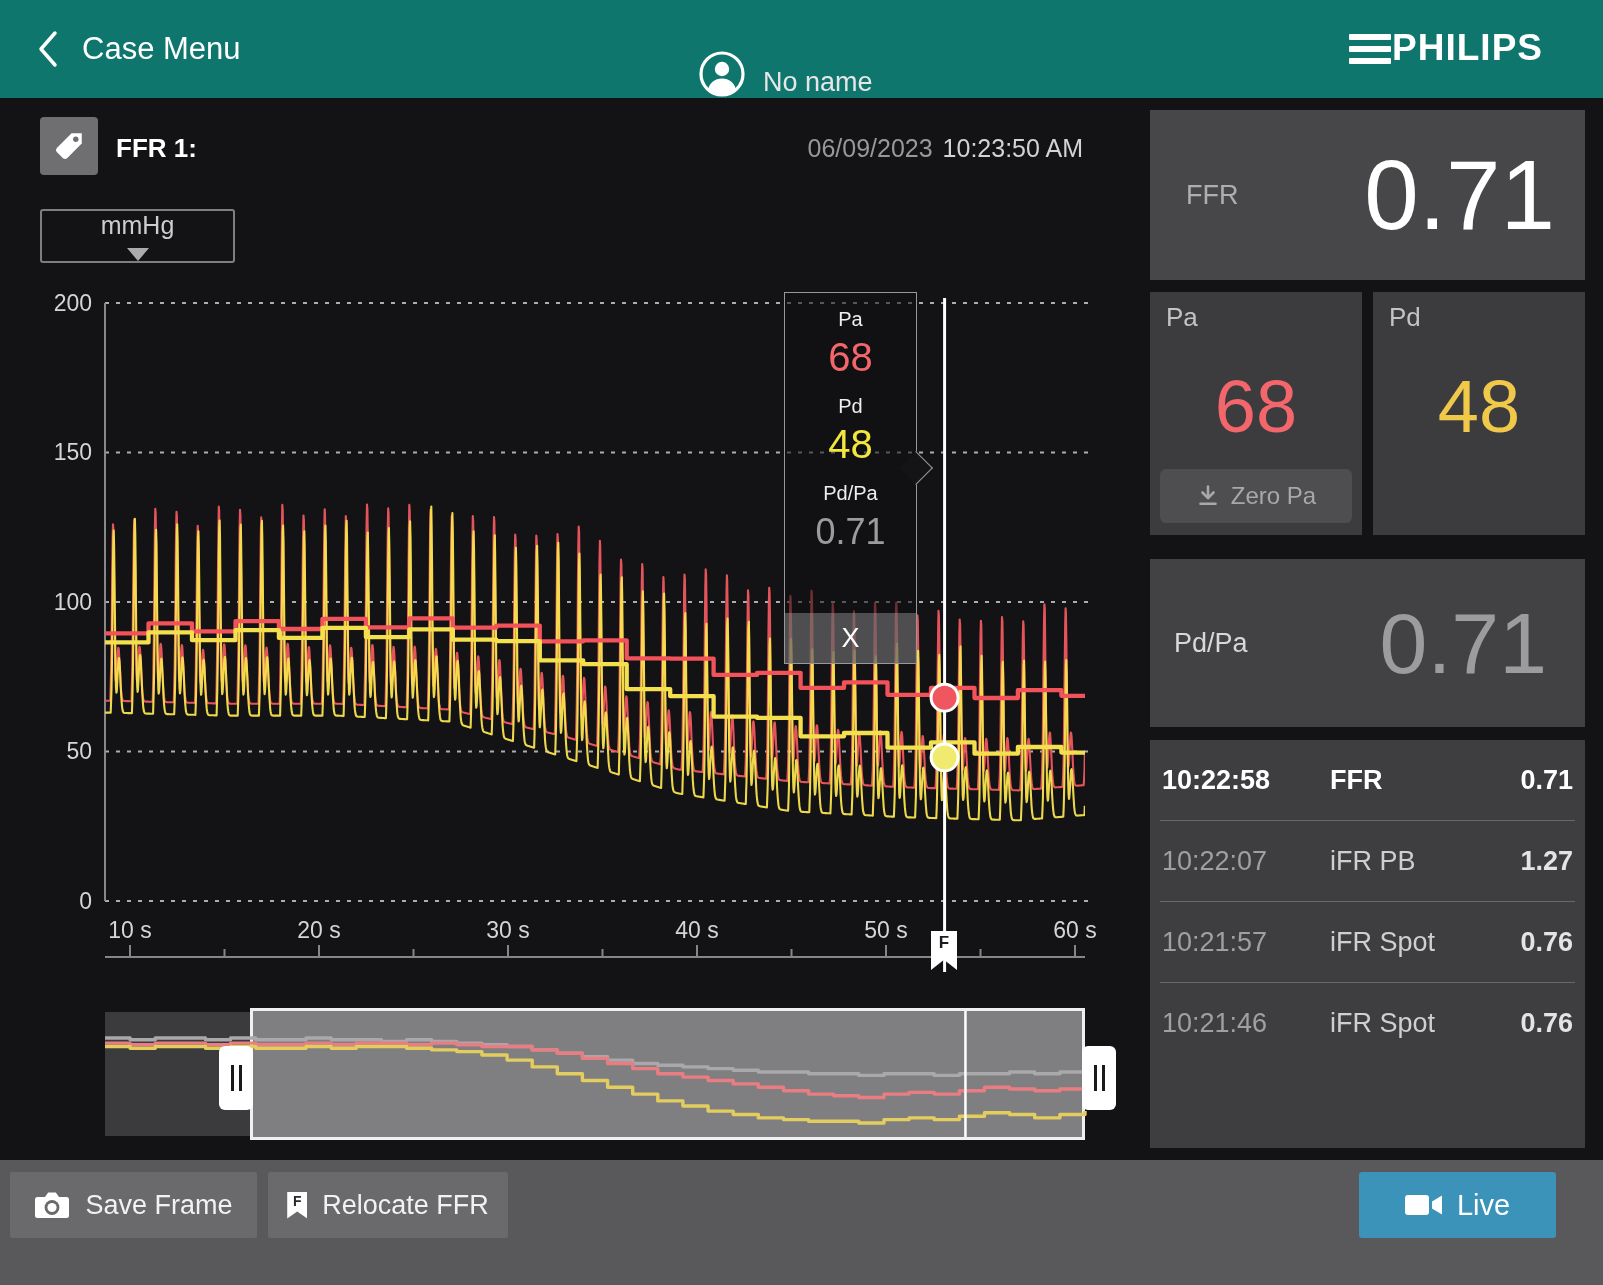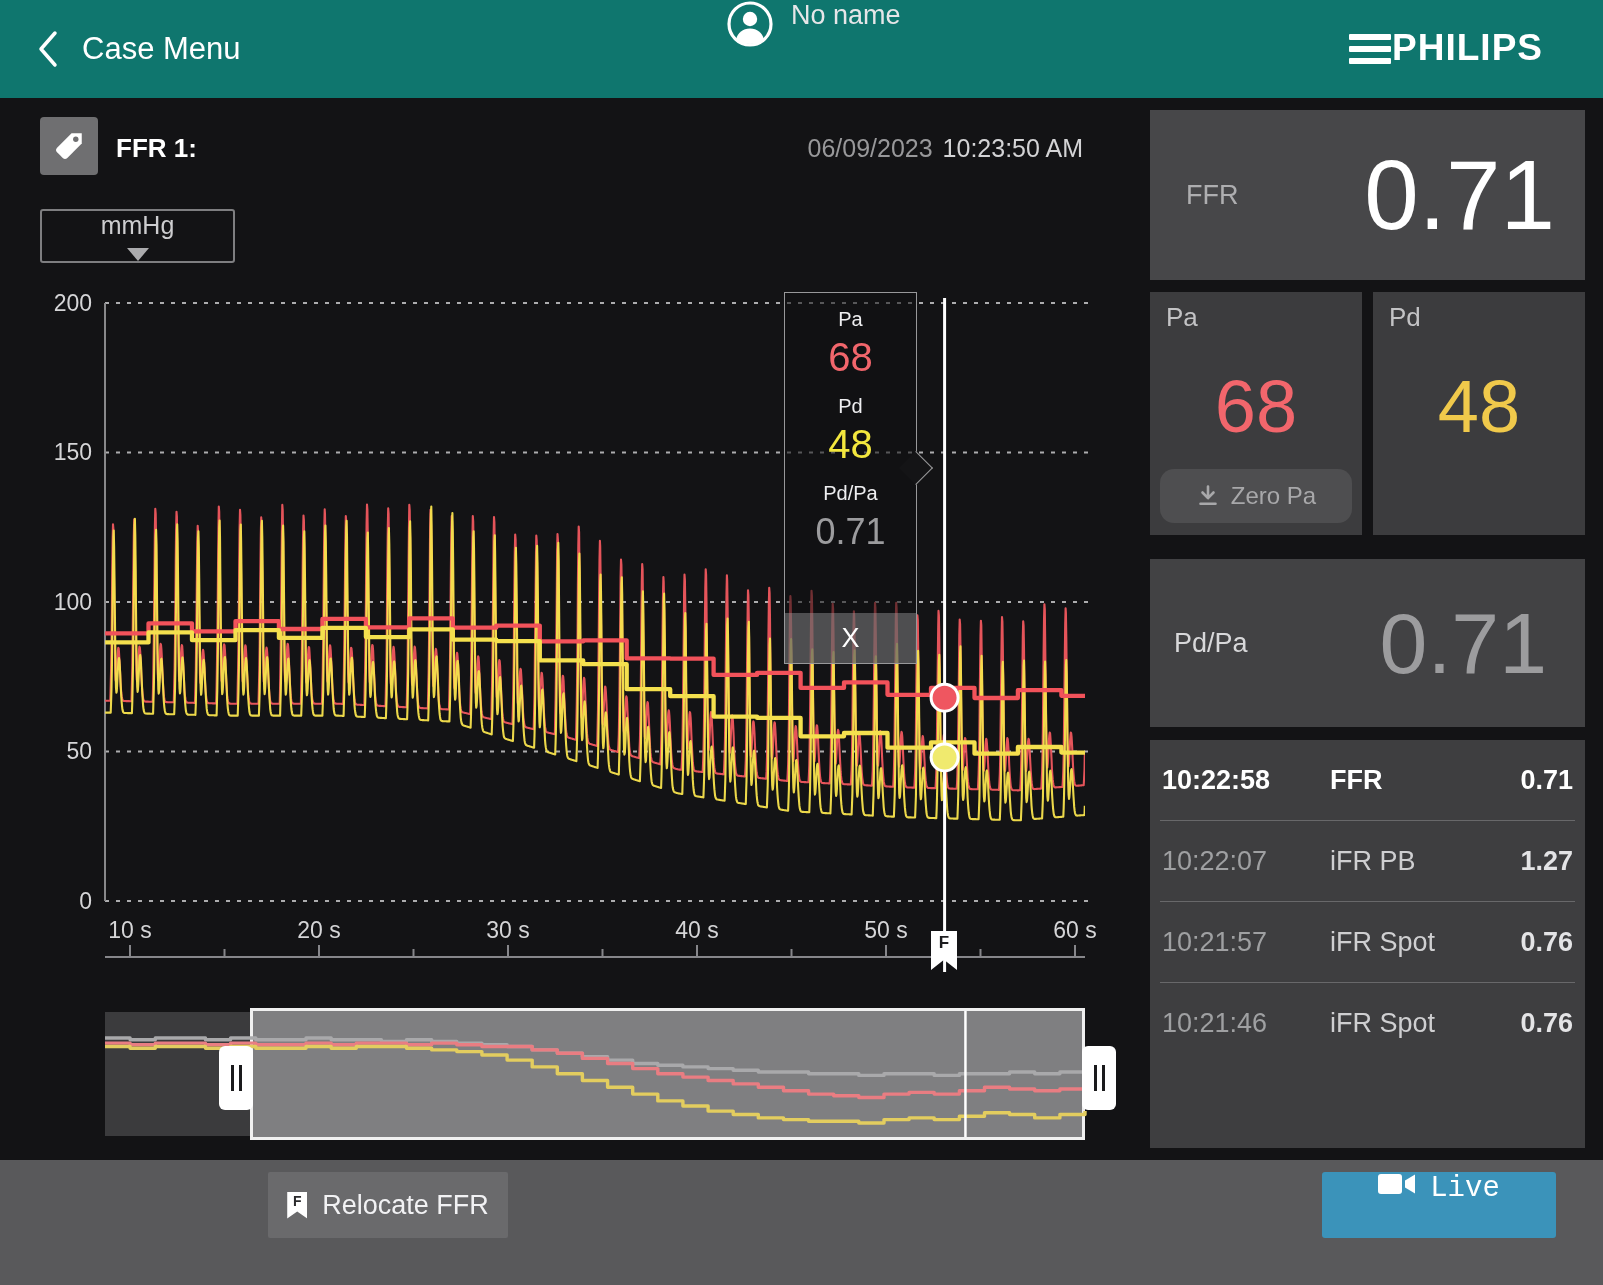--- a/index.html
+++ b/index.html
@@ -3,21 +3,21 @@
 <meta charset="utf-8">
 <style>
   html,body{margin:0;padding:0;background:#000;}
   .app{position:relative;width:1603px;height:1285px;background:#131315;overflow:hidden;
        font-family:"Liberation Sans",sans-serif;-webkit-font-smoothing:antialiased;}
 
   
   .topbar{position:absolute;left:0;top:0;width:100%;height:98px;background:#0f766e;}
   .back{position:absolute;left:36px;top:0;height:98px;display:flex;align-items:center;gap:22px;cursor:pointer;}
   .back-label{font-size:31px;color:#fff;}
-  .patient{position:absolute;left:726px;top:0;height:98px;display:flex;align-items:flex-start;gap:17px;}
+  .patient{position:absolute;left:698px;top:0;height:98px;display:flex;align-items:flex-end;gap:17px;}
   .patient-name{font-size:27px;color:#e6e6e8;}
   .menu-btn{position:absolute;right:212px;top:30px;width:42px;height:38px;display:flex;flex-direction:column;justify-content:center;gap:6px;cursor:pointer;}
   .menu-btn span{display:block;height:6px;background:#fff;border-radius:1px;}
   .brand{position:absolute;right:60px;top:27px;font-size:37px;font-weight:800;color:#fff;letter-spacing:1px;}
 
   
   .tag-btn{position:absolute;left:40px;top:117px;width:58px;height:58px;background:#6f6f71;border-radius:4px;
            display:flex;align-items:center;justify-content:center;cursor:pointer;}
   .run-title{position:absolute;left:116px;top:133px;font-size:26px;font-weight:700;color:#fff;}
   .datetime{position:absolute;right:520px;top:134px;font-size:25px;color:#98989a;}
@@ -62,21 +62,21 @@
   
   .card{position:absolute;box-sizing:border-box;}
   .ffr-card{left:1150px;top:110px;width:435px;height:170px;background:#474749;}
   .ffr-label{position:absolute;left:36px;top:0;height:170px;display:flex;align-items:center;font-size:27px;color:#aeaeb0;}
   .ffr-value{position:absolute;right:30px;top:0;height:170px;display:flex;align-items:center;font-size:98px;font-weight:300;color:#fff;}
   .pa-card{left:1150px;top:292px;width:212px;height:243px;background:#3c3c3e;}
   .pd-card{left:1373px;top:292px;width:212px;height:243px;background:#3c3c3e;}
   .small-label{position:absolute;left:16px;top:10px;font-size:26px;color:#c3c3c5;}
   .big-num{position:absolute;left:0;top:72px;width:100%;text-align:center;font-size:74px;}
   .pa-value{color:var(--pa,#f2666c);} .pd-value{color:var(--pd,#f0c94b);}
-  .card-btn{position:absolute;left:10px;right:10px;bottom:12px;height:54px;background:#4e4e50;border-radius:14px;
+  .card-btn{position:absolute;left:10px;right:10px;bottom:12px;height:54px;background:#4e4e50;border-radius:6px;
             display:flex;align-items:center;justify-content:center;gap:11px;cursor:pointer;}
   .card-btn span{font-size:24px;color:#a8a8aa;}
   .pdpa-card{left:1150px;top:559px;width:435px;height:168px;background:#424244;}
   .pdpa-label{position:absolute;left:24px;top:0;height:168px;display:flex;align-items:center;font-size:27px;color:#d8d8da;}
   .pdpa-value{position:absolute;right:38px;top:0;height:168px;display:flex;align-items:center;font-size:86px;font-weight:300;color:var(--ratio,#9c9c9e);}
 
   
   .history-card{left:1150px;top:740px;width:435px;height:408px;background:#3e3e40;}
   .h-row{height:80px;display:flex;align-items:center;padding:0 12px;box-sizing:border-box;cursor:pointer;}
   .h-time{width:168px;font-size:27px;color:#9fa0a2;}
@@ -84,22 +84,22 @@
   .h-val{width:84px;text-align:right;font-size:27px;font-weight:700;color:#e4e4e6;}
   .h-row.active .h-time,.h-row.active .h-type,.h-row.active .h-val{color:#fff;font-weight:700;}
   .h-div{height:1px;background:#68686a;margin:0 10px;}
 
   
   .footer{position:absolute;left:0;top:1160px;width:100%;height:125px;background:#59595b;}
   .f-btn{position:absolute;top:12px;height:66px;background:#6a6a6c;border-radius:2px;display:flex;align-items:center;
          justify-content:center;gap:15px;cursor:pointer;}
   .f-btn span{font-size:27px;color:#f2f2f4;}
   .btn-save{left:10px;width:247px;} .btn-relocate{left:268px;width:240px;}
-  .btn-live{position:absolute;top:12px;right:47px;width:234px;height:66px;background:var(--blue,#3b93ba);border-radius:3px;
-            display:flex;justify-content:center;gap:14px;cursor:pointer;font-family:Liberation Mono, monospace;}
+  .btn-live{position:absolute;top:12px;right:47px;width:197px;height:66px;background:var(--blue,#3b93ba);border-radius:3px;
+            display:flex;align-items:center;justify-content:center;gap:14px;cursor:pointer;}
   .btn-live span{font-size:29px;color:#fff;}
   .mini-bookmark{width:20px;height:27px;background:#fff;clip-path:polygon(0 0,100% 0,100% 100%,50% 74%,0 100%);
                  display:flex;justify-content:center;font-size:14px;font-weight:700;color:#2a2a2c;padding-top:1px;box-sizing:border-box;}
 </style>
 </head>
 <body>
 
 <div class="app" style="--pa: #f2666c; --pd: #f0c94b; --pd-tt: #f3e73e; --ratio: #9c9c9e; --blue: #3b93ba;">
 
   <div class="topbar">
@@ -274,20 +274,29 @@
     </div>
     <div class="h-div"></div>
     <div class="h-row">
       <span class="h-time">10:21:46</span>
       <span class="h-type">iFR Spot</span>
       <span class="h-val">0.76</span>
     </div>
   </div>
 
   <div class="footer">
+    <div class="f-btn btn-save">
+      <svg width="36" height="28" viewBox="0 0 36 28">
+        <path d="M11 6 l3.2-4.5 h7.6 L25 6 Z" fill="#fff"></path>
+        <rect x="1" y="6" width="34" height="21" rx="2.5" fill="#fff"></rect>
+        <circle cx="18" cy="16.5" r="7.4" fill="#6a6a6c"></circle>
+        <circle cx="18" cy="16.5" r="4.6" fill="#fff"></circle>
+      </svg>
+      <span>Save Frame</span>
+    </div>
     <div class="f-btn btn-relocate">
       <div class="mini-bookmark">F</div>
       <span>Relocate FFR</span>
     </div>
     <div class="btn-live">
       <svg width="38" height="24" viewBox="0 0 38 24">
         <rect x="0" y="2" width="24" height="20" rx="3" fill="#fff"></rect>
         <path d="M27 8.5 L37 2.5 V21.5 L27 15.5 Z" fill="#fff"></path>
       </svg>
       <span>Live</span>

